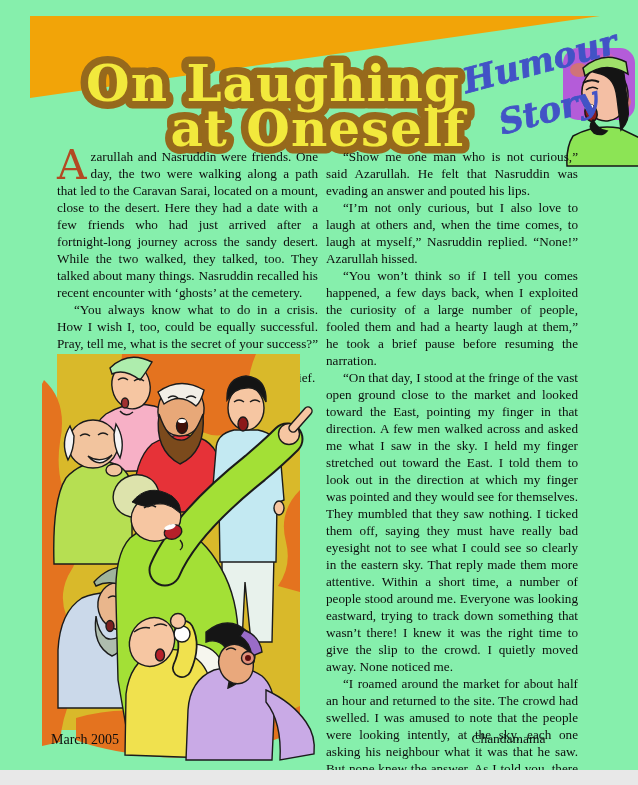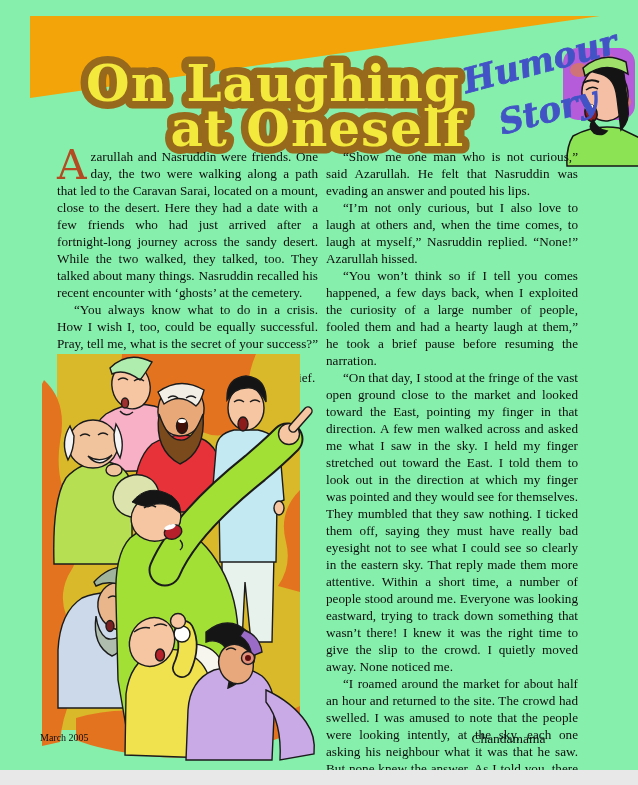--- a/index.html
+++ b/index.html
@@ -29,21 +29,21 @@
   .col p { margin:0; text-indent:17px; }
   .col p.lead { text-indent:0; }
   .dropcap {
     float:left; font-family:"DejaVu Serif", serif;
     font-size:41px; line-height:32px; color:#B34A22; padding:1px 4px 0 0;
   }
   
   .illus { position:absolute; left:30px; top:350px; width:290px; height:412px; z-index:1; }
   .illus path, .illus ellipse, .illus circle, .illus rect { vector-effect:none; }
   
-  .footer-left  { position:absolute; left:40px;  top:732px; font-size:10px; z-index:2; }
+  .footer-left  { position:absolute; left:51px;  top:732px; font-size:14px; z-index:2; }
   .footer-right { position:absolute; left:440px; top:731px; width:137px; text-align:center; font-size:13.5px; z-index:2; }
   .page-num { position:absolute; left:301px; top:737px; font-size:11px; color:#222; z-index:0; }
 </style>
 </head>
 <body>
 
 <div class="page">
 
   <div class="banner"></div>
 

